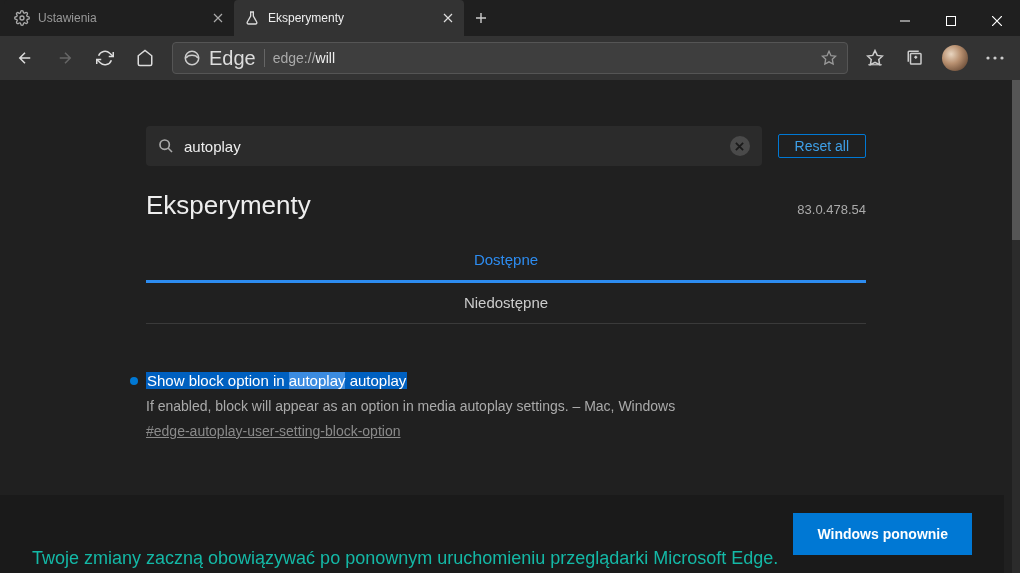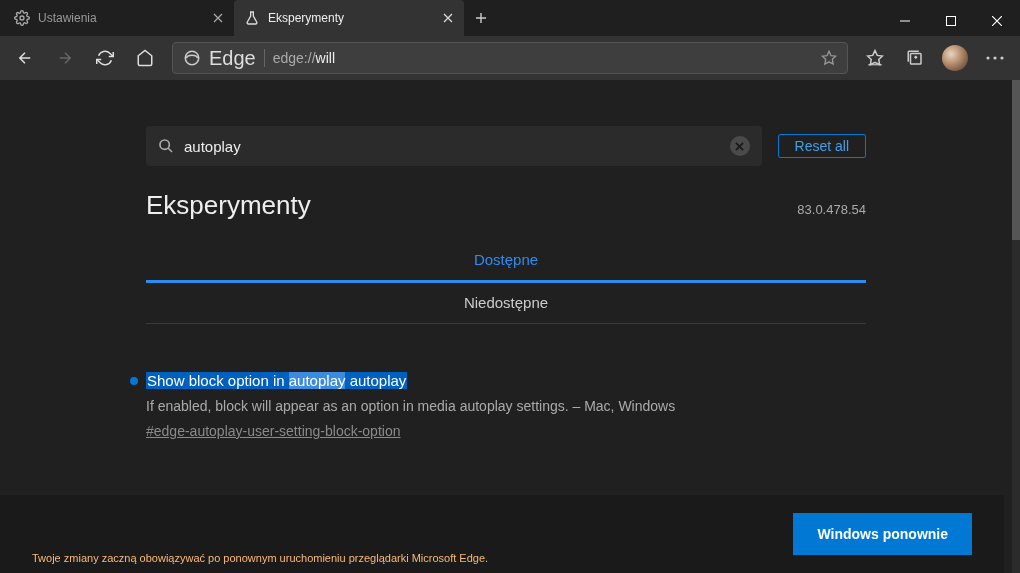--- a/index.html
+++ b/index.html
@@ -57,21 +57,21 @@
 .flag-info { flex: 1; position: relative; }
 .flag-dot { position: absolute; left: -16px; top: 5px; width: 8px; height: 8px; border-radius: 50%; background: #0078d4; }
 .flag-title { font-size: 15px; color: #fff; background: #0060c0; display: inline; padding: 0 1px; }
 .flag-title .hl { background: #3b8be0; }
 .flag-desc { margin-top: 6px; font-size: 14px; color: #aaa; line-height: 1.5; }
 .flag-hash { margin-top: 6px; font-size: 14px; color: #8a8a8a; text-decoration: underline; cursor: pointer; }
 .flag-select { width: 150px; height: 28px; background: #0060c0; color: #fff; border: 1px solid #3b8be0; font-size: 14px; padding: 0 8px; margin-top: 18px; cursor: pointer; display: flex; align-items: center; justify-content: center; gap: 20px; }
 
 
 .footer { position: absolute; left: 0; right: 8px; bottom: 0; height: 78px; background: #1a1a1a; display: flex; align-items: center; padding: 0 32px; justify-content: space-between; }
-.footer-text { font-size: 11px; color: #fdba74; margin-top: 48px; }
+.footer-text { font-size: 18px; color: #14b8a6; margin-top: 48px; }
 .restart-btn { background: #0078d4; color: #fff; border: none; height: 42px; padding: 0 24px; font-size: 14px; font-weight: 600; cursor: pointer; }
 
 svg { display: block; }
 </style>
 </head>
 <body>
 
 <div class="titlebar">
   <div class="tabs">
     <div class="tab inactive">

